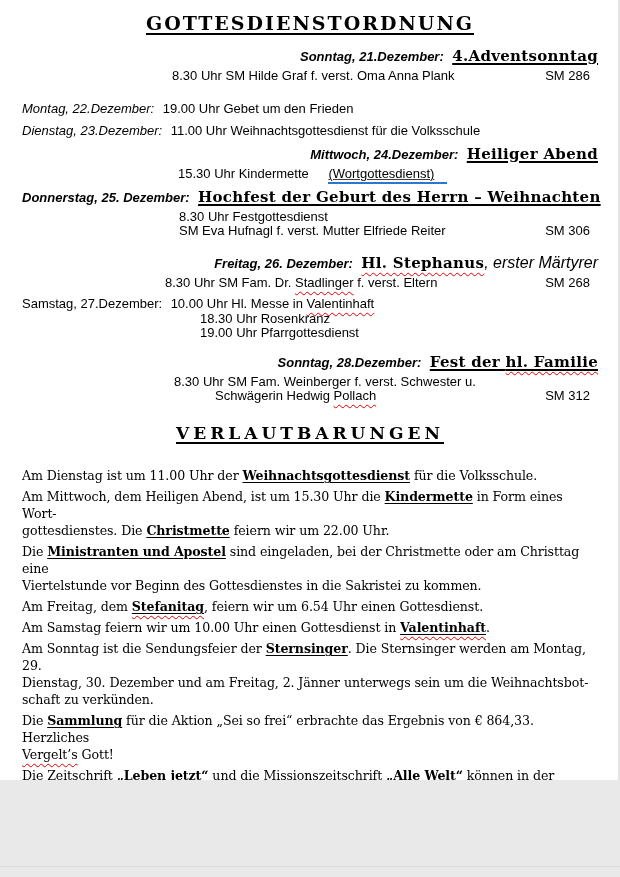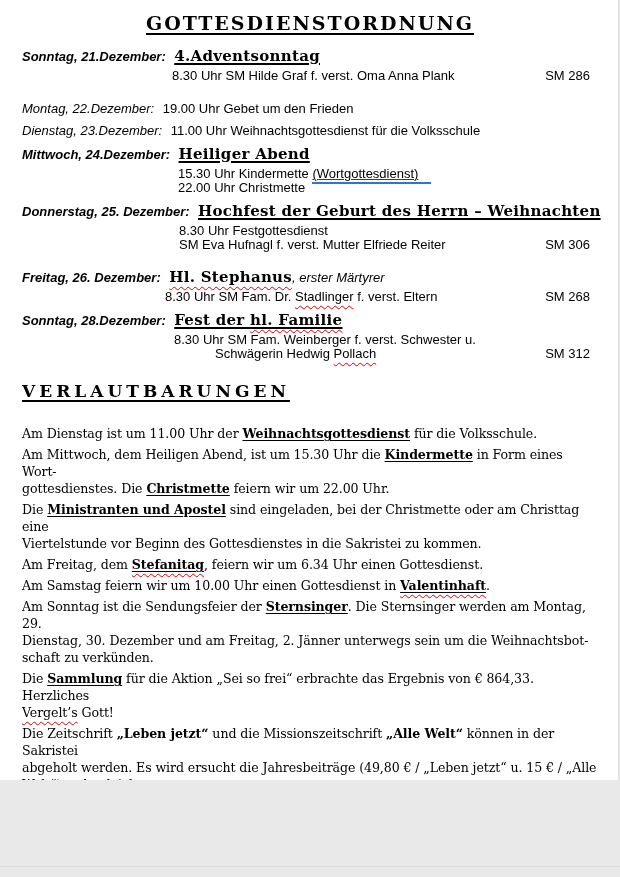--- a/index.html
+++ b/index.html
@@ -15,33 +15,33 @@
   .bottom-bar{position:absolute;left:0;top:866px;width:620px;height:11px;background:#e9e9e9;border-top:1px solid #dcdcdc;box-sizing:border-box;}
 
   
   .doc-title{
     text-align:center;font-family:"DejaVu Serif",serif;font-weight:bold;
     font-size:19px;letter-spacing:2px;line-height:21px;
     text-decoration:underline;text-decoration-thickness:2px;text-underline-offset:3px;
     margin-bottom:11px;
   }
   .ann-title{
-    font-family:"DejaVu Serif",serif;font-weight:bold;
+    text-align:center;font-family:"DejaVu Serif",serif;font-weight:bold;
     font-size:17px;letter-spacing:4px;line-height:20px;
     text-decoration:underline;text-decoration-thickness:2px;text-underline-offset:3px;
     margin:20px 0 24px 0;
   }
 
   
   .entry{position:relative;}
   .entry1{margin-bottom:17px}.entry2{margin-bottom:5px}.entry3{margin-bottom:4px}
   .entry4{margin-bottom:5px}.entry5{margin-bottom:14px}.entry6{margin-bottom:5px}
   .entry7{margin-bottom:11px}.entry8{margin-bottom:16px}
   .s-head{white-space:nowrap;}
-  .s-head.head{line-height:21px;margin-bottom:2px;}
+  .s-head.head{line-height:21px;margin-bottom:2px;text-align:right;}
   .s-head.plain{line-height:16px;}
   .day{font-size:13px;}
   .d-bi{font-weight:bold;font-style:italic;}
   .d-i{font-style:italic;}
   .d-r{}
   .headline,.inline-text{margin-left:4px;font-size:13px;}
   .sline{position:relative;line-height:14px;font-size:13px;white-space:nowrap;}
   .entry1 .sline{margin-left:150px}
   .entry4 .sline{margin-left:156px}
   .entry5 .sline{margin-left:157px}
@@ -49,28 +49,28 @@
   .entry7 .sline{margin-left:178px}
   .entry8 .sline{margin-left:152px}
   .entry8 .sline ~ .sline{margin-left:193px}
   .ref{position:absolute;right:8px;top:0;font-size:13px;}
 
   
   .bl,.bl-u{
     font-family:"DejaVu Serif",serif;font-weight:bold;font-size:15px;letter-spacing:0.3px;
   }
   .bl-u{text-decoration:underline;text-decoration-thickness:1.5px;text-underline-offset:2px;}
-  .italic-sans{font-style:italic;font-weight:normal;font-size:13px;font-family:"Liberation Sans",sans-serif;}
+  .italic-sans{font-style:italic;font-weight:normal;font-size:16px;font-family:"Liberation Sans",sans-serif;}
   .wavy{
     text-decoration-line:underline;text-decoration-style:wavy;
     text-decoration-color:#e00000;text-decoration-thickness:1px;text-underline-offset:4px;
   }
   .blue-grammar{
     text-decoration:underline;text-decoration-color:#3c3c3c;text-decoration-thickness:1px;
-    border-bottom:2px solid #2e75cc;padding-right:13px;padding-bottom:1px;
+    border-bottom:2px solid #2e75cc;padding-right:13px;padding-bottom:1px;margin-left:16px;
   }
 
   
   .para{
     font-family:"DejaVu Serif",serif;font-size:12.6px;line-height:17px;
     letter-spacing:-0.1px;margin:0 0 4px 0;white-space:pre-wrap;
   }
   .b{font-weight:bold;text-align:right;}
   .bu{font-weight:bold;text-decoration:underline;text-decoration-thickness:1px;text-underline-offset:2px;}
 </style>
@@ -87,47 +87,51 @@
       </div>
       <div class="entry entry2">
         <div class="s-head plain"><span class="day d-i">Montag, 22.Dezember:</span> <span class="inline-text"><span>19.00 Uhr Gebet um den Frieden</span></span></div>
       </div>
       <div class="entry entry3">
         <div class="s-head plain"><span class="day d-i">Dienstag, 23.Dezember:</span> <span class="inline-text"><span>11.00 Uhr Weihnachtsgottesdienst für die Volksschule</span></span></div>
       </div>
       <div class="entry entry4">
         <div class="s-head head"><span class="day d-bi">Mittwoch, 24.Dezember:</span> <span class="headline"><span class="bl-u">Heiliger Abend</span></span></div>
         <div class="sline"><span>15.30 Uhr Kindermette </span><span class="blue-grammar">(Wortgottesdienst)</span></div>
-        <div class="sline"><span>22.00 Uhr Christmette</span></div>
       </div>
       <div class="entry entry5">
         <div class="s-head head"><span class="day d-bi">Donnerstag, 25. Dezember:</span> <span class="headline"><span class="bl-u">Hochfest der Geburt des Herrn – Weihnachten</span></span></div>
         <div class="sline"><span>8.30 Uhr Festgottesdienst</span></div>
         <div class="sline"><span>SM Eva Hufnagl f. verst. Mutter Elfriede Reiter</span><span class="ref">SM 306</span></div>
       </div>
       <div class="entry entry6">
         <div class="s-head head"><span class="day d-bi">Freitag, 26. Dezember:</span> <span class="headline"><span class="wavy"><span class="bl">Hl. Stephanus</span></span><span class="italic-sans">, erster Märtyrer</span></span></div>
         <div class="sline"><span>8.30 Uhr SM Fam. Dr. </span><span class="wavy">Stadlinger</span><span> f. verst. Eltern</span><span class="ref">SM 268</span></div>
+      </div>
+      <div class="entry entry7">
+        <div class="s-head plain"><span class="day d-r">Samstag, 27.Dezember:</span> <span class="inline-text"><span>10.00 Uhr Hl. Messe in </span><span class="wavy">Valentinhaft</span></span></div>
+        <div class="sline"><span>18.30 Uhr Rosenkranz</span></div>
+        <div class="sline"><span>19.00 Uhr Pfarrgottesdienst</span></div>
       </div>
       <div class="entry entry8">
         <div class="s-head head"><span class="day d-bi">Sonntag, 28.Dezember:</span> <span class="headline"><span class="bl-u">Fest der </span><span class="wavy"><span class="bl-u">hl. Familie</span></span></span></div>
         <div class="sline"><span>8.30 Uhr SM Fam. Weinberger f. verst. Schwester u.</span></div>
         <div class="sline"><span>Schwägerin Hedwig </span><span class="wavy">Pollach</span><span class="ref">SM 312</span></div>
       </div>
     </div>
 
   <div class="ann-title">VERLAUTBARUNGEN</div>
 
   <div id="announcement-paragraphs">
       <div class="para"><span>Am Dienstag ist um 11.00 Uhr der </span><span class="bu">Weihnachtsgottesdienst</span><span> für die Volksschule.</span></div>
       <div class="para"><span>Am Mittwoch, dem Heiligen Abend, ist um 15.30 Uhr die </span><span class="bu">Kindermette</span><span> in Form eines Wort-
 gottesdienstes. Die </span><span class="bu">Christmette</span><span> feiern wir um 22.00 Uhr.</span></div>
       <div class="para"><span>Die </span><span class="bu">Ministranten und Apostel</span><span> sind eingeladen, bei der Christmette oder am Christtag eine
 Viertelstunde vor Beginn des Gottesdienstes in die Sakristei zu kommen.</span></div>
-      <div class="para"><span>Am Freitag, dem </span><span class="wavy"><span class="bu">Stefanitag</span></span><span>, feiern wir um 6.34 Uhr einen Gottesdienst.</span></div>
+      <div class="para"><span>Am Freitag, dem </span><span class="wavy"><span class="bu">Stefanitag</span></span><span>, feiern wir um 6.54 Uhr einen Gottesdienst.</span></div>
       <div class="para"><span>Am Samstag feiern wir um 10.00 Uhr einen Gottesdienst in </span><span class="wavy"><span class="bu">Valentinhaft</span></span><span>.</span></div>
       <div class="para"><span>Am Sonntag ist die Sendungsfeier der </span><span class="bu">Sternsinger</span><span>. Die Sternsinger werden am Montag, 29.
 Dienstag, 30. Dezember und am Freitag, 2. Jänner unterwegs sein um die Weihnachtsbot-
 schaft zu verkünden.</span></div>
       <div class="para"><span>Die </span><span class="bu">Sammlung</span><span> für die Aktion „Sei so frei“ erbrachte das Ergebnis von € 864,33. Herzliches
 </span><span class="wavy">Vergelt’s</span><span> Gott!</span></div>
       <div class="para"><span>Die Zeitschrift </span><span class="b">„Leben jetzt“</span><span> und die Missionszeitschrift </span><span class="b">„Alle Welt“</span><span> können in der Sakristei
 abgeholt werden. Es wird ersucht die Jahresbeiträge (49,80 € / „Leben jetzt“ u. 15 € / „Alle
 Welt“) zu begleichen.</span></div>
     </div>

